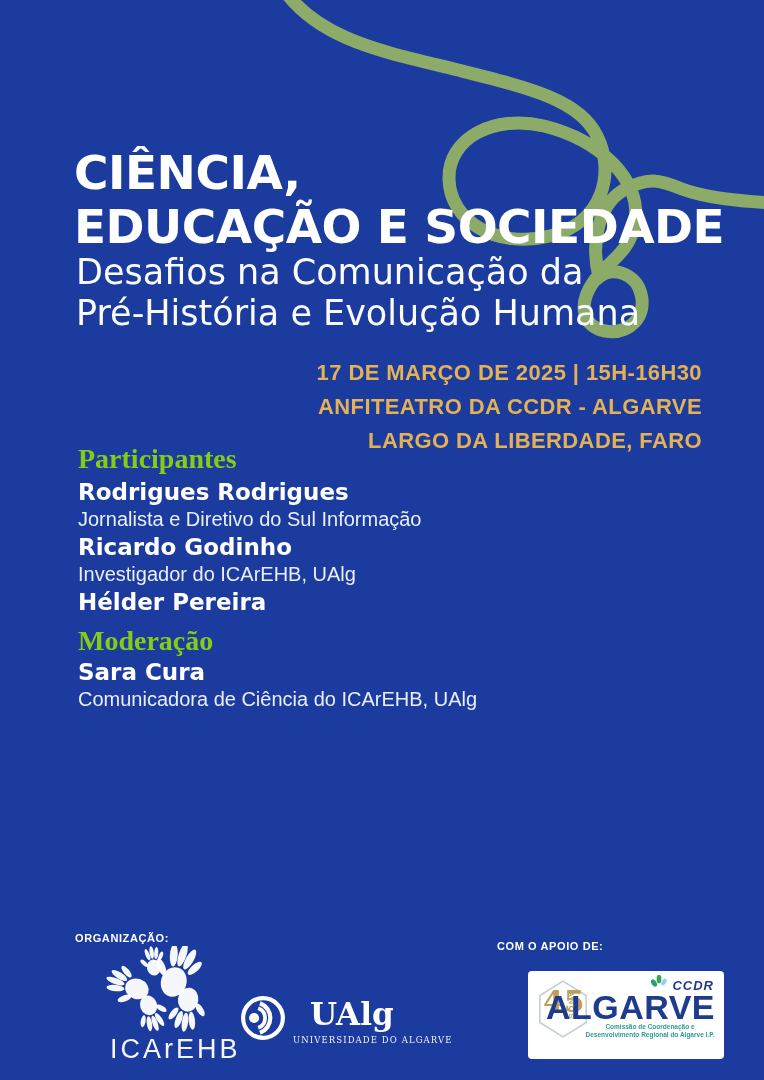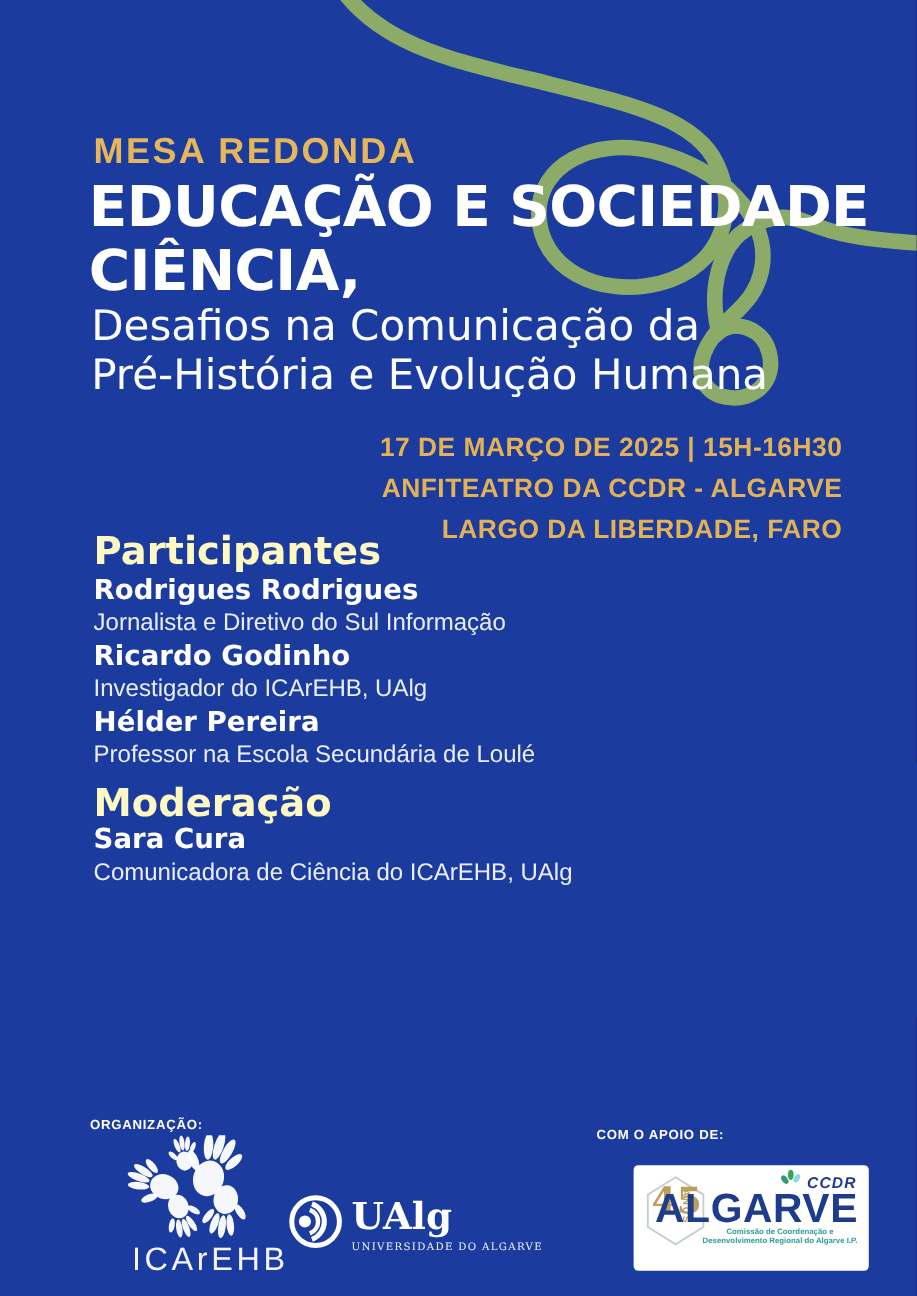--- a/index.html
+++ b/index.html
@@ -59,25 +59,26 @@
     font-weight: bold;
     letter-spacing: 0.4px;
     color: #e3b156;
   }
   .people {
     position: absolute;
     left: 78px; top: 446px;
     width: 548px;
   }
   .heading {
-    font-size: 32px;
+    font-size: 28px;
     line-height: 26px;
     font-weight: bold;
-    color: #fef9c3;
+    color: #84cc16;
     margin: 0 0 8px 0;
+    font-family: Liberation Serif, serif;
   }
   .heading-mod { margin-top: 14px; margin-bottom: 6px; }
   .p-name {
     font-size: 23px;
     line-height: 24px;
     font-weight: bold;
     color: #ffffff;
     margin: 3px 0;
   }
   .p-role {
@@ -104,21 +105,21 @@
     left: 110px; top: 1034px;
     font-family: "Liberation Sans", sans-serif;
     font-size: 27px;
     font-weight: normal;
     letter-spacing: 3px;
     color: #f4f6fc;
   }
   .ualg-icon { position: absolute; left: 240px; top: 995px; width: 46px; height: 46px; }
   .ualg-text {
     position: absolute;
-    left: 293px; top: 996px;
+    left: 310px; top: 996px;
     font-family: "DejaVu Serif", serif;
     font-size: 31px;
     font-weight: bold;
     color: #ffffff;
   }
   .ualg-sub {
     position: absolute;
     left: 293px; top: 1035px;
     font-family: "DejaVu Serif", serif;
     font-size: 8.5px;
@@ -202,25 +203,24 @@
              C 600,140 642,180 635,223
              C 630,253 607,262 594,281
              C 577,305 583,327 605,331
              C 629,335 647,317 641,294
              C 636,273 612,266 599,277
              C 590,240 600,205 622,191
              C 648,176 660,180 682,189
              C 706,198 738,201 772,203" stroke="#8cab69" stroke-width="13" stroke-linecap="round"></path>
   </svg>
 
-  <div class="kicker">MESA REDONDA</div>
 
   <h1 class="title">
+    <span class="title-line">CIÊNCIA,</span>
     <span class="title-line">EDUCAÇÃO E SOCIEDADE</span>
-    <span class="title-line">CIÊNCIA,</span>
   </h1>
 
   <div class="subtitle">
     <span class="subtitle-line">Desafios na Comunicação da</span>
     <span class="subtitle-line">Pré-História e Evolução Humana</span>
   </div>
 
   <div class="event">
     <div>17 DE MARÇO DE 2025 | 15H-16H30</div>
     <div>ANFITEATRO DA CCDR - ALGARVE</div>
@@ -239,21 +239,20 @@
           <div class="p-role">Jornalista e Diretivo do Sul Informação</div>
         </div>
 
         <div class="person">
           <div class="p-name">Ricardo Godinho</div>
           <div class="p-role">Investigador do ICArEHB, UAlg</div>
         </div>
 
         <div class="person">
           <div class="p-name">Hélder Pereira</div>
-          <div class="p-role">Professor na Escola Secundária de Loulé</div>
         </div>
       </div>
 
     <div class="heading heading-mod">Moderação</div>
     <div class="person">
       <div class="p-name">Sara Cura</div>
       <div class="p-role">Comunicadora de Ciência do ICArEHB, UAlg</div>
     </div>
   </div>
 

